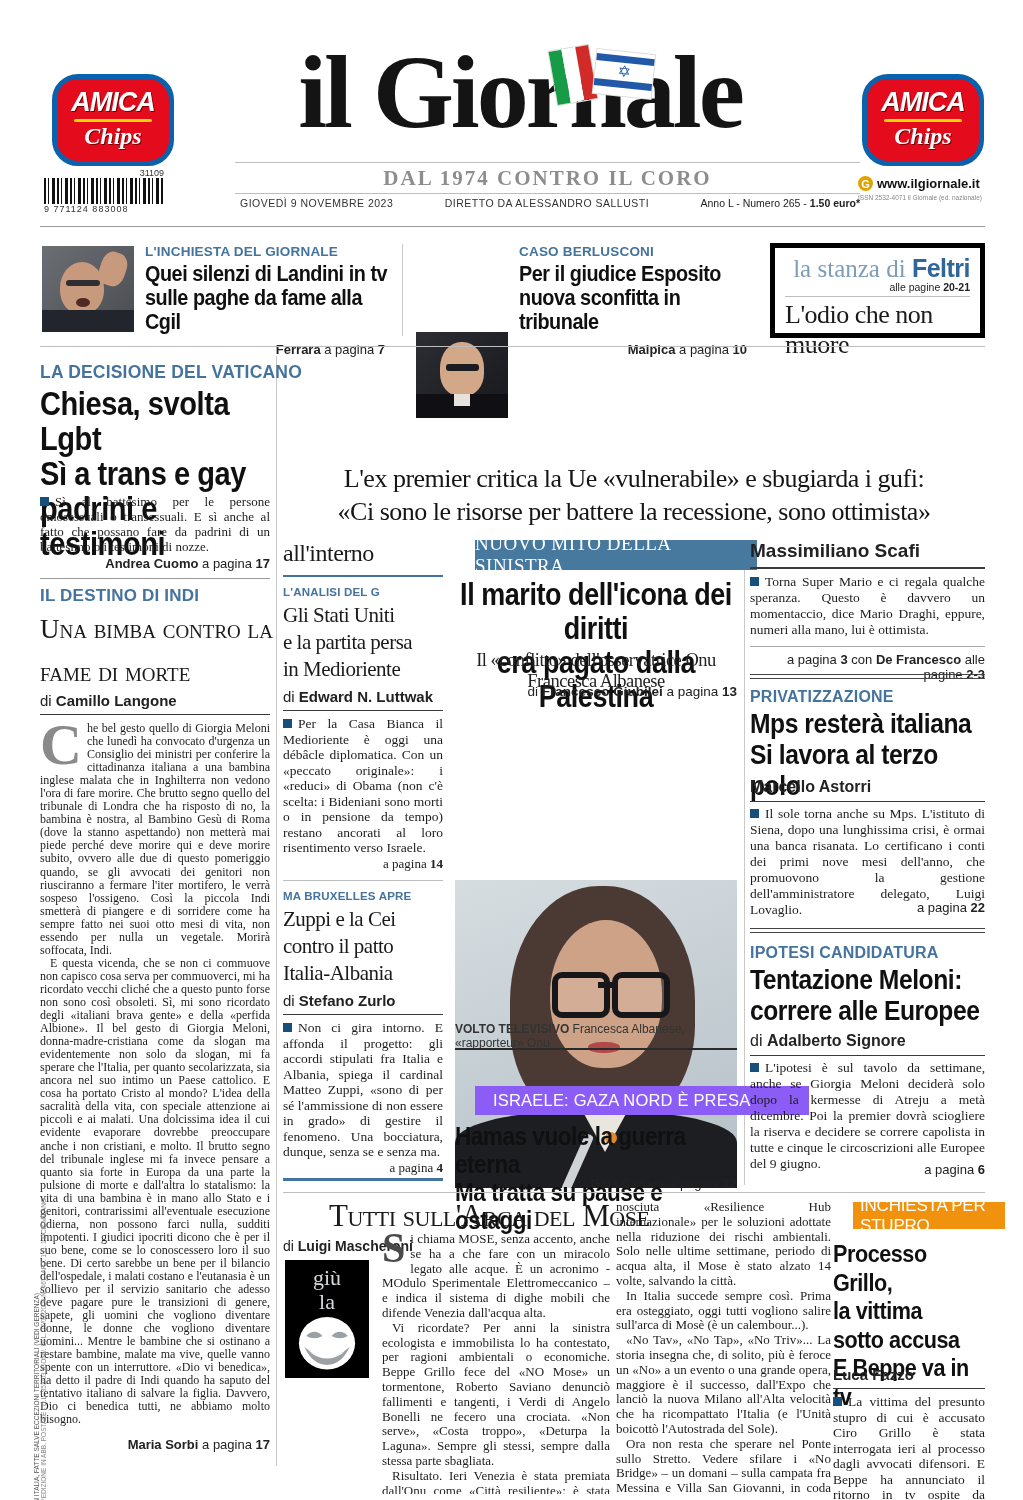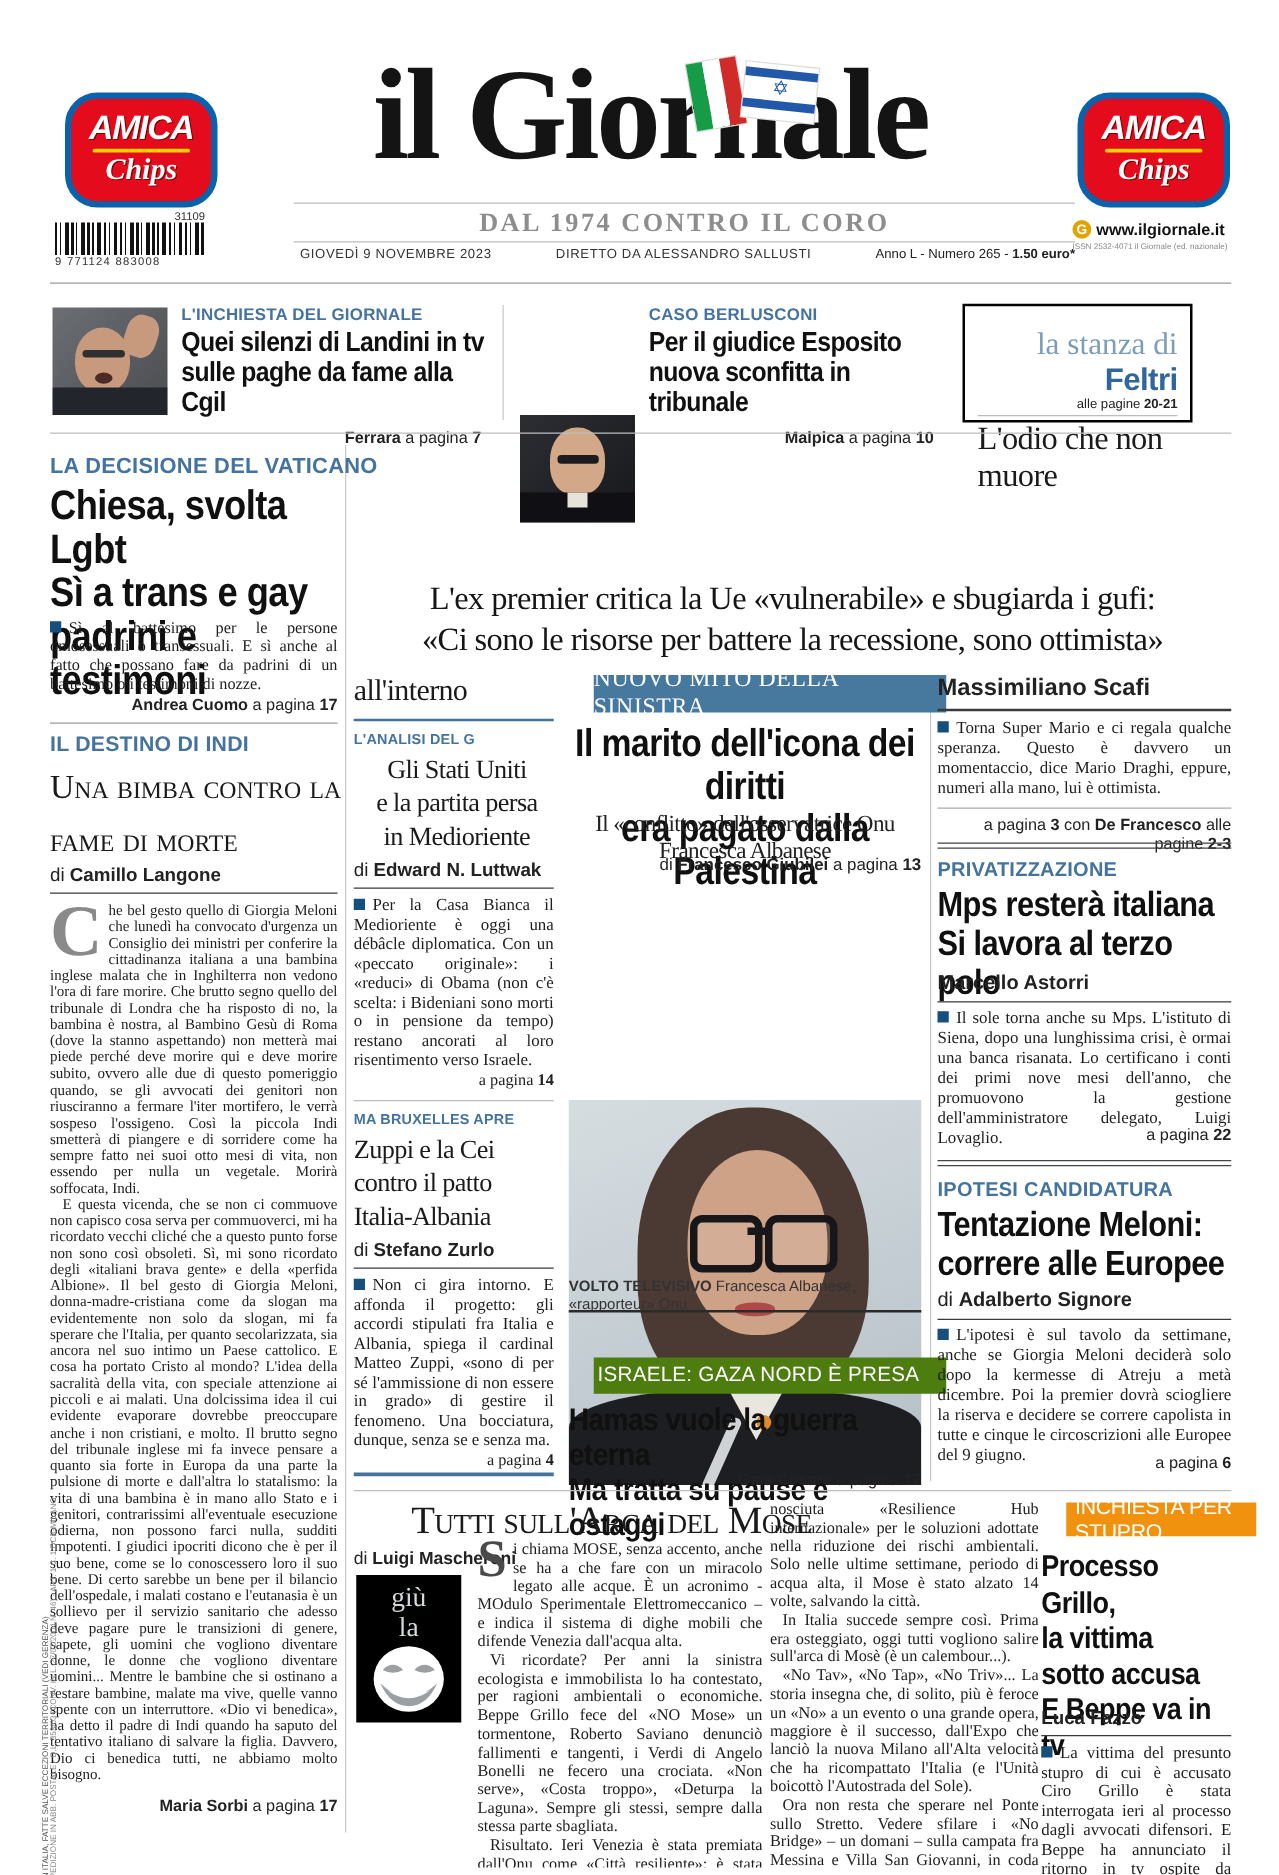--- a/index.html
+++ b/index.html
@@ -108,21 +108,21 @@
   </div>
   <div class="abs" style="left:519px;top:244px;width:240px;">
     <div class="kicker" style="font-size:13.5px;">CASO BERLUSCONI</div>
     <div class="cond" style="width:267px;transform:scaleX(.9);">
       <div class="hl" style="font-size:22px;line-height:24px;margin-top:3px;">Per il giudice Esposito
 nuova sconfitta in tribunale</div>
     </div>
     <div class="pageline pl" style="margin-top:8px;width:228px;"><span></span><span>Malpica</span><span> a pagina </span><span>10</span></div>
   </div>
 
-  <div class="abs" style="left:770px;top:243px;width:184px;height:95px;border:2px solid #000000;box-sizing:border-box;padding:17px 10px 0 10px;">
+  <div class="abs" style="left:770px;top:243px;width:215px;height:95px;border:5px solid #000000;box-sizing:border-box;padding:6px 10px 0 10px;">
     <div style="text-align:right;">
       <span class="serif" style="font-size:25px;color:#7d9cb8;">la stanza di </span><span style="font-size:25px;color:#30669a;font-weight:bold;letter-spacing:-.5px;">Feltri</span>
     </div>
     <div class="pl" style="text-align:right;font-size:10.5px;margin-top:-2px;"><span>alle pagine </span><span>20-21</span></div>
     <div class="hrule" style="margin:3px 0;"></div>
     <div class="serif" style="font-size:26px;color:#1a1a1a;letter-spacing:-.5px;">L'odio che non muore</div>
   </div>
 
   <div class="abs hrule" style="left:40px;top:346px;width:945px;"></div>
 
@@ -156,21 +156,21 @@
   <div class="abs pageline pl" style="left:40px;top:1437px;width:230px;"><span></span><span>Maria Sorbi</span><span> a pagina </span><span>17</span></div>
 
   <div class="abs" style="left:-170px;top:1290px;width:420px;transform:rotate(-90deg);transform-origin:center;font-size:6.5px;color:#555;">
     <div>*IN ITALIA, FATTE SALVE ECCEZIONI TERRITORIALI (VEDI GERENZA)</div>
     <div style="color:#888;">SPEDIZIONE IN ABB. POSTALE - D.L. 353/03 (CONV. IN L. 27/02/2004 N. 46) - ART. 1 C. 1 DCB-MILANO</div>
   </div>
 
   <div class="abs serif" style="left:283px;top:540px;width:160px;font-size:24px;color:#1a1a1a;border-bottom:2px solid #44739e;padding-bottom:8px;letter-spacing:-.5px;">all'interno</div>
 
   <div class="abs kicker" style="left:283px;top:586px;font-size:11.5px;">L'ANALISI DEL G</div>
-  <div class="abs serif" style="left:283px;top:602px;width:165px;font-size:21px;line-height:27px;color:#1a1a1a;white-space:pre-line;letter-spacing:-.5px;text-align:center;">Gli Stati Uniti
+  <div class="abs serif" style="left:283px;top:602px;width:165px;font-size:21px;line-height:27px;color:#1a1a1a;white-space:pre-line;letter-spacing:-.5px;">Gli Stati Uniti
 e la partita persa
 in Medioriente</div>
   <div class="abs byline-rule pl" style="left:283px;top:688px;width:160px;font-size:15px;"><span>di </span><span>Edward N. Luttwak</span></div>
   <div class="abs body" style="left:283px;top:716px;width:160px;font-size:13.5px;line-height:15.5px;">
     <span class="bullet"></span><span>Per la Casa Bianca il Medioriente è oggi una débâcle diplomatica. Con un «peccato originale»: i «reduci» di Obama (non c'è scelta: i Bideniani sono morti o in pensione da tempo) restano ancorati al loro risentimento verso Israele.</span>
     <div class="pageline pl"><span>a pagina </span><span>14</span></div>
   </div>
   <div class="abs hrule" style="left:283px;top:880px;width:160px;"></div>
 
   <div class="abs kicker" style="left:283px;top:890px;font-size:11.5px;">MA BRUXELLES APRE</div>
@@ -204,21 +204,21 @@
     <div style="position:absolute;left:143px;top:102px;width:16px;height:6px;background:#17171a;"></div>
     <div style="position:absolute;left:133px;top:162px;width:32px;height:11px;background:#b04a4a;border-radius:45%;"></div>
     <div style="position:absolute;left:0;top:232px;width:282px;height:76px;background:#1c1e22;border-radius:40% 40% 0 0;"></div>
     <div style="position:absolute;left:128px;top:232px;width:44px;height:40px;background:#e9e6df;clip-path:polygon(0 0,100% 0,50% 100%);"></div>
     <div style="position:absolute;left:150px;top:252px;width:12px;height:12px;background:#e08a2d;border-radius:50%;"></div>
     <div style="position:absolute;left:118px;top:252px;width:9px;height:62px;background:#cfd3d6;transform:rotate(24deg);border-radius:4px;"></div>
   </div>
   <div class="abs pl" style="left:455px;top:1022px;width:282px;font-size:12px;color:#333;"><span></span><span>VOLTO TELEVISIVO</span><span> Francesca Albanese, «rapporteur» Onu</span></div>
   <div class="abs" style="left:455px;top:1048px;width:282px;height:2px;background:#2a2a2a;"></div>
 
-  <div class="abs band" style="left:455px;top:1086px;width:282px;height:29px;background:#4d7c0f;padding-left:3px;box-sizing:border-box;">
+  <div class="abs band" style="left:455px;top:1086px;width:334px;height:29px;background:#8b5cf6;padding-left:18px;box-sizing:border-box;">
     <span style="font-size:16.5px;letter-spacing:.2px;">ISRAELE: GAZA NORD È PRESA</span>
   </div>
   <div class="abs" style="left:455px;top:1122px;width:282px;">
     <div class="cond" style="width:313px;transform:scaleX(.9);">
       <div class="hl" style="font-size:25px;line-height:28px;">Hamas vuole la guerra eterna
 Ma tratta su pause e ostaggi</div>
     </div>
   </div>
   <div class="abs pageline pl" style="left:455px;top:1176px;width:282px;"><span></span><span>Gaia Cesare</span><span> a pagina </span><span>12</span></div>
 

